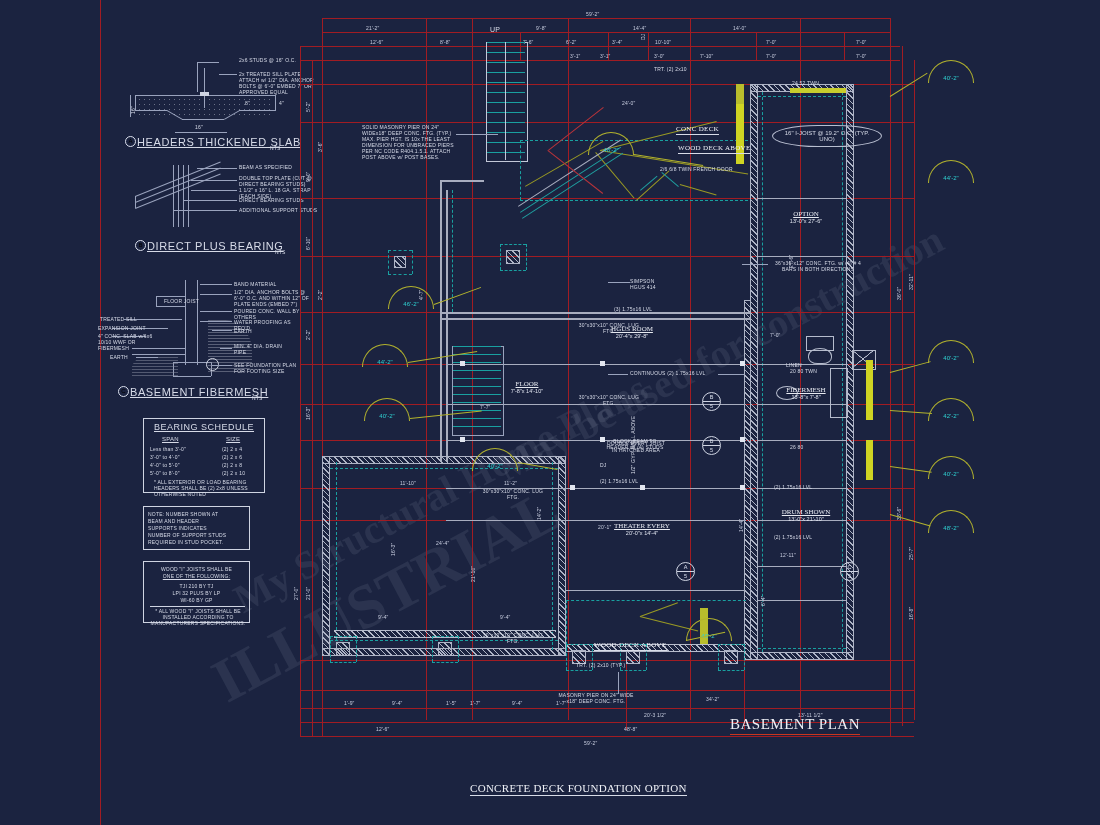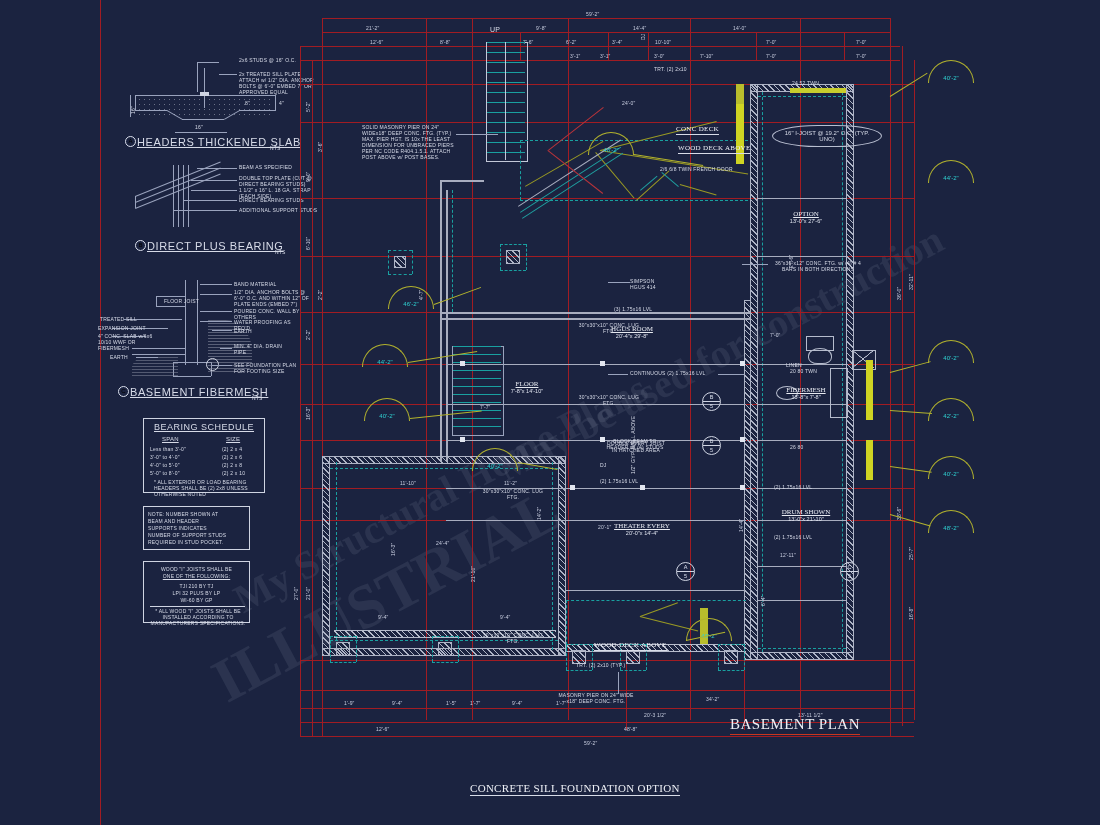--- a/index.html
+++ b/index.html
@@ -701,15 +701,15 @@
     <div class="abs dim" style="left:798px;top:712px;">13'-11 1/2"</div>
 
     <div class="abs dim" style="left:376px;top:726px;">12'-6"</div>
     <div class="abs dim" style="left:624px;top:726px;">48'-8"</div>
     <div class="abs dim" style="left:584px;top:740px;">59'-2"</div>
     <div class="abs dim" style="left:706px;top:696px;">34'-2"</div>
   </div>
 
   <div class="ttl" style="left:730px;top:680px;font-size:15px;letter-spacing:.5px;margin-top:36px;">BASEMENT PLAN</div>
 
-  <div class="ttl2" style="left:470px;top:782px;font-size:11px;letter-spacing:.3px;">CONCRETE SILL FOUNDATION OPTION</div>
+  <div class="ttl2" style="left:470px;top:782px;font-size:11px;letter-spacing:.3px;">CONCRETE DECK FOUNDATION OPTION</div>
 
 </div>
 
 </body></html>

